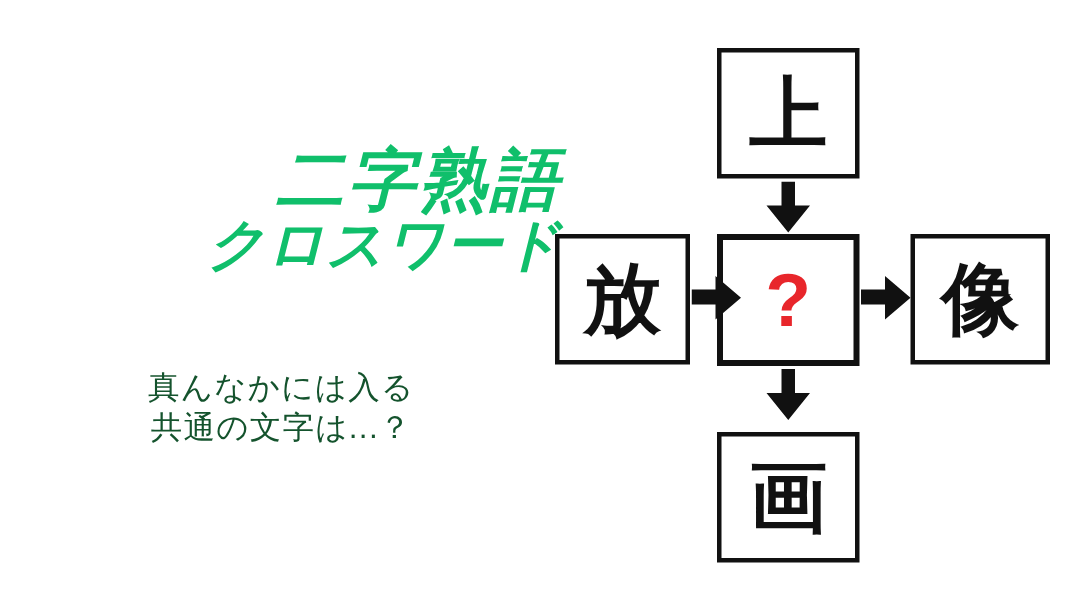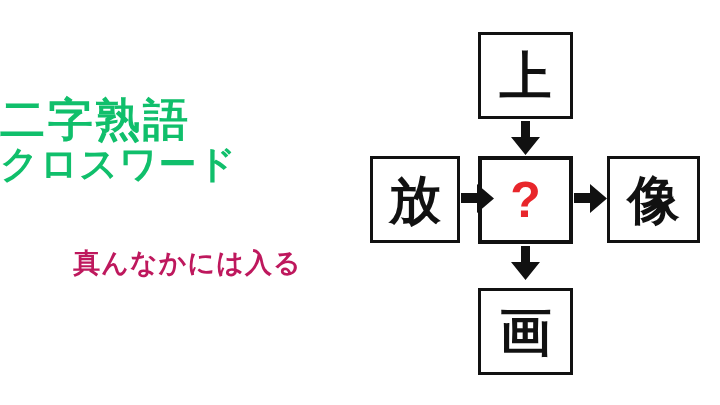--- a/index.html
+++ b/index.html
@@ -20,21 +20,22 @@
     height: 405px;
     background: #ffffff;
   }
 
   
   #title-block {
     position: absolute;
     left: 0px;
     top: 96px;
     width: 375px;
-    text-align: left;
+    text-align: right;
+    font-style: italic;
   }
   .title-line {
     color: #10bf6b;
     font-weight: 700;
     line-height: 1.06;
     letter-spacing: 0.06em;
     white-space: nowrap;
   }
   .title-line-1 {
     font-size: 45px;
@@ -44,23 +45,23 @@
     letter-spacing: 0.02em;
   }
   #subtitle-block {
     position: absolute;
     left: 0px;
     top: 246px;
     width: 375px;
     text-align: center;
   }
   .subtitle-line {
-    color: #be185d;
-    font-weight: 700;
-    font-size: 27px;
+    color: #14532d;
+    font-weight: 400;
+    font-size: 21px;
     line-height: 1.28;
     letter-spacing: 0.04em;
     white-space: nowrap;
   }
 
   
   #puzzle {
     position: absolute;
     left: 360px;
     top: 0px;
@@ -112,20 +113,21 @@
 
 <div id="stage">
 
   <div id="title-block">
     <div class="title-line title-line-1">二字熟語</div>
     <div class="title-line title-line-2">クロスワード</div>
   </div>
 
   <div id="subtitle-block">
     <div class="subtitle-line">真んなかには入る</div>
+    <div class="subtitle-line">共通の文字は...？</div>
   </div>
 
   <div id="puzzle">
 
     <div id="cell-top" class="cell">
       <span class="glyph">上</span>
     </div>
 
     <div id="cell-left" class="cell">
       <span class="glyph">放</span>

